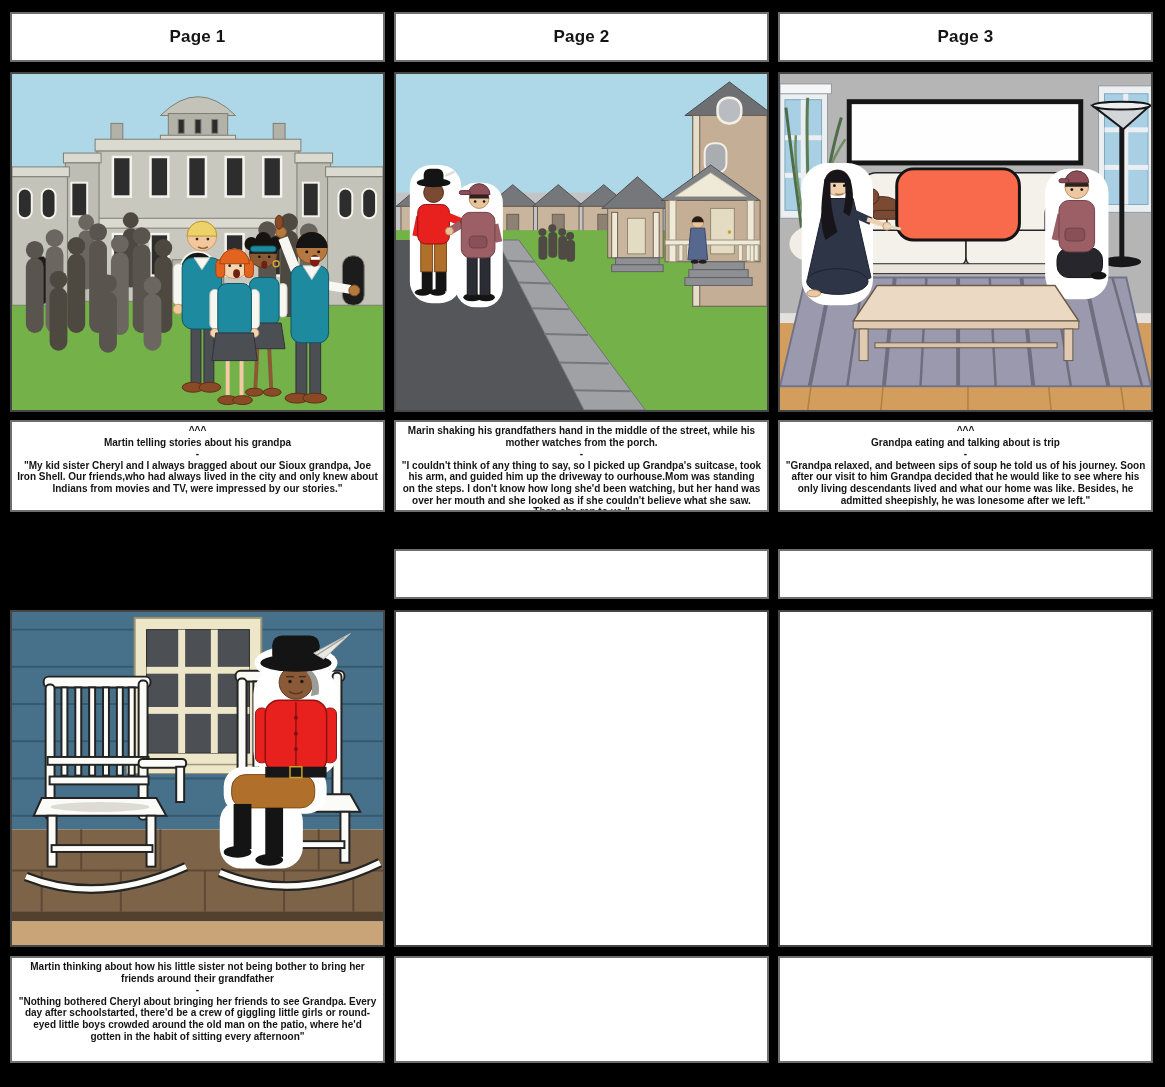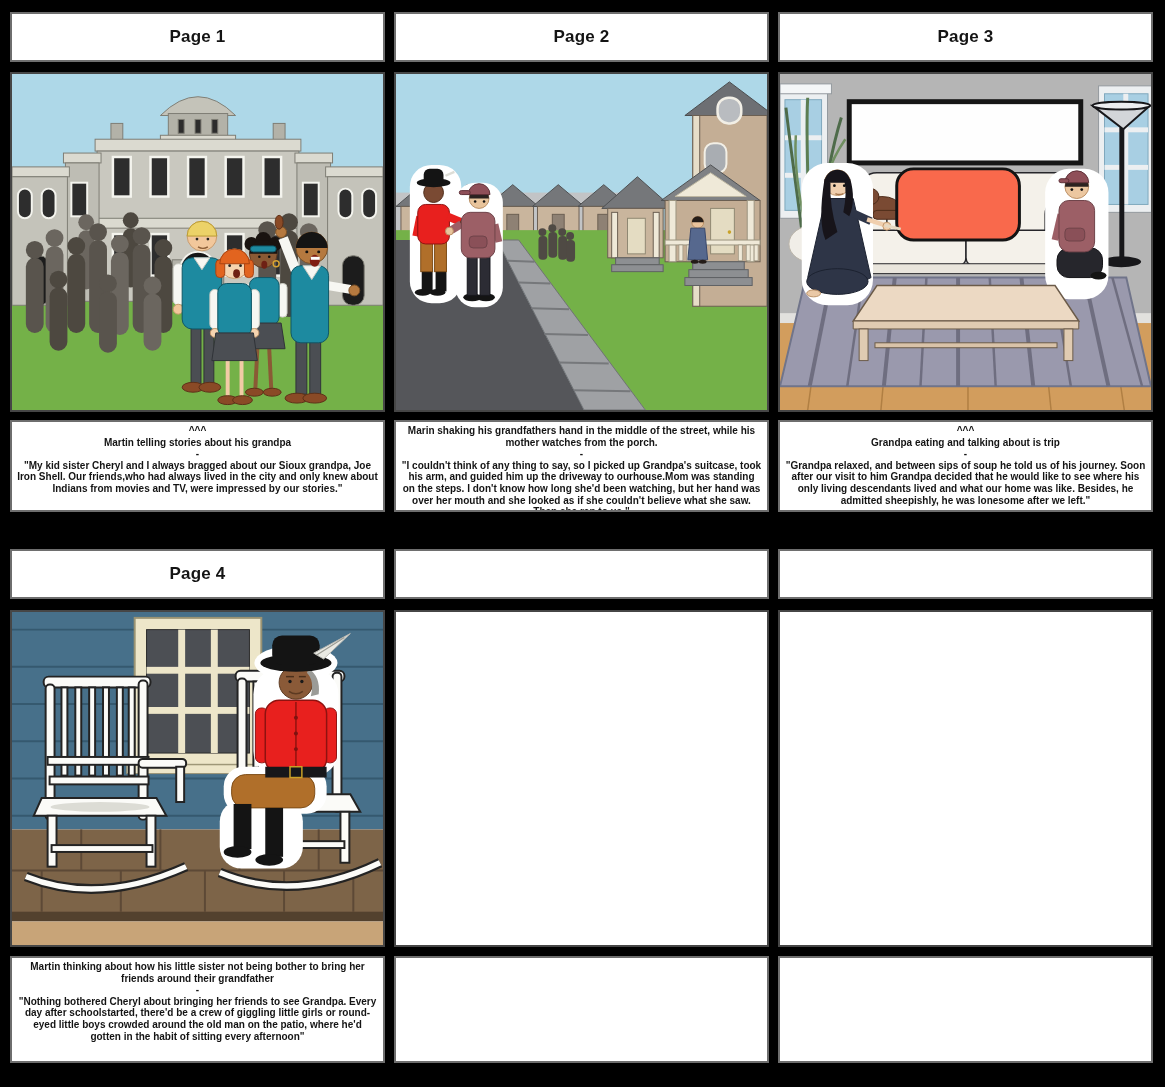--- a/index.html
+++ b/index.html
@@ -444,23 +444,20 @@
         </g>
       </svg>
     </div>
     <div class="descbox">^^^
 Grandpa eating and talking about is trip
 -
 "Grandpa relaxed, and between sips of soup he told us of his journey. Soon after our visit to him Grandpa decided that he would like to see where his only living descendants lived and what our home was like. Besides, he admitted sheepishly, he was lonesome after we left."</div>
   </div>
 
   <div class="cell col0 row1">
-    <div class="titlebar">
-      <span>Page 4</span>
-    </div>
     <div class="imagebox">
       <svg viewBox="0 0 375 340" preserveAspectRatio="none">
         <rect x="0" y="0" width="375" height="222" fill="#47708a"></rect>
         <g stroke="#35596f" stroke-width="2">
           <line x1="0" y1="18" x2="375" y2="18"></line>
             <line x1="0" y1="56" x2="375" y2="56"></line>
           <line x1="0" y1="94" x2="375" y2="94"></line>
             <line x1="0" y1="132" x2="375" y2="132"></line>
           <line x1="0" y1="170" x2="375" y2="170"></line>
             <line x1="0" y1="208" x2="375" y2="208"></line>

